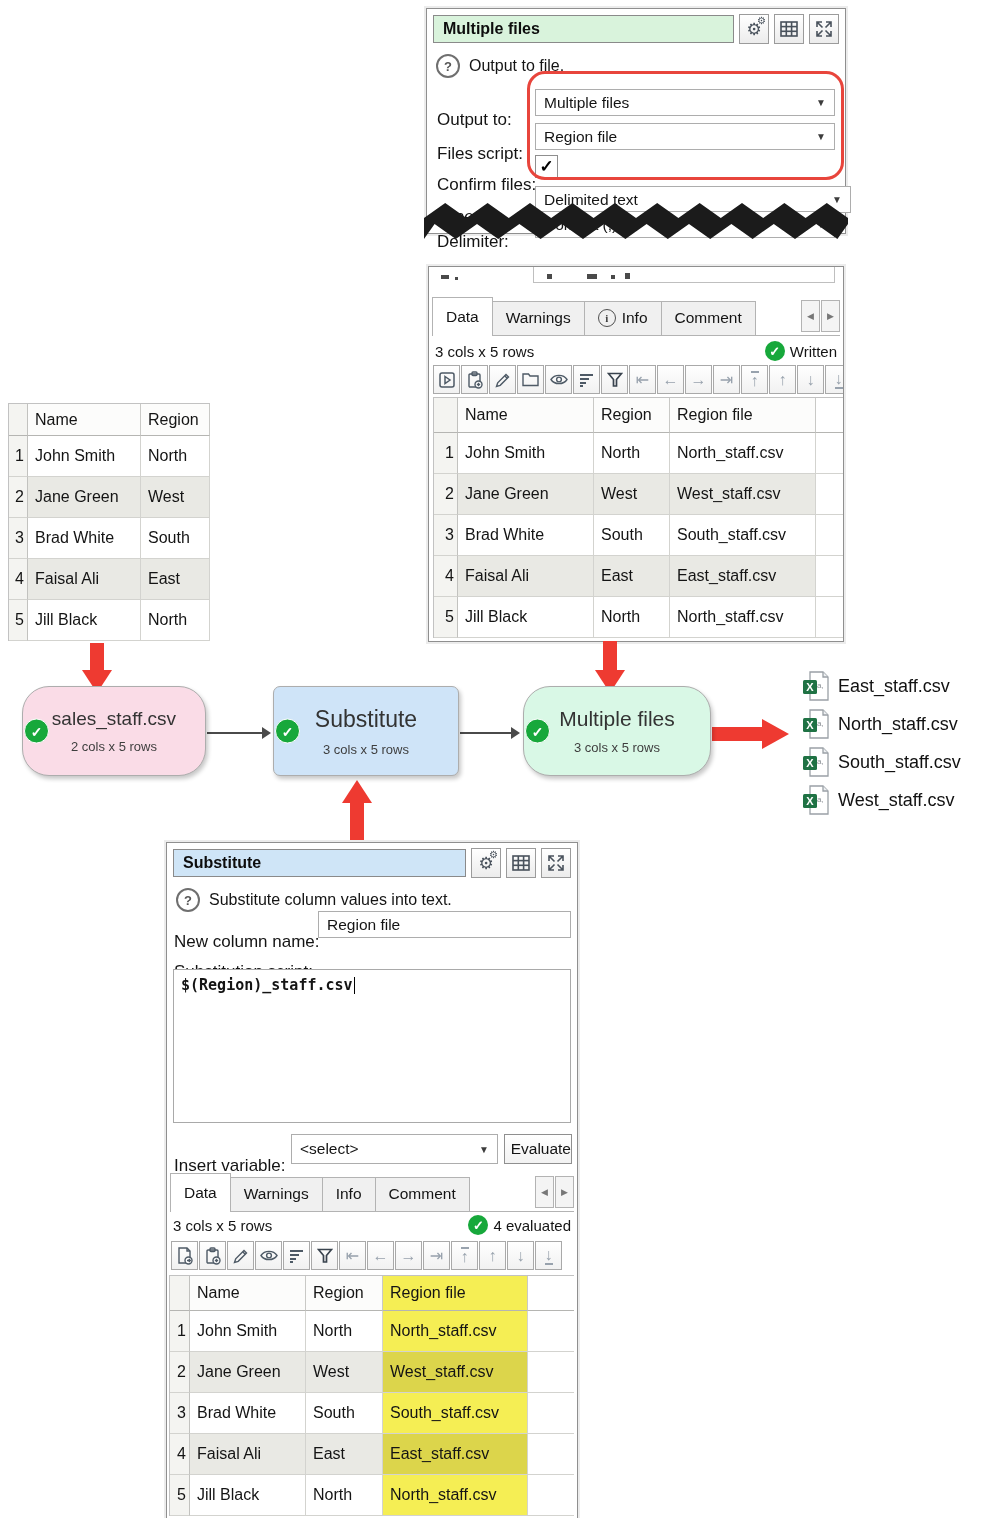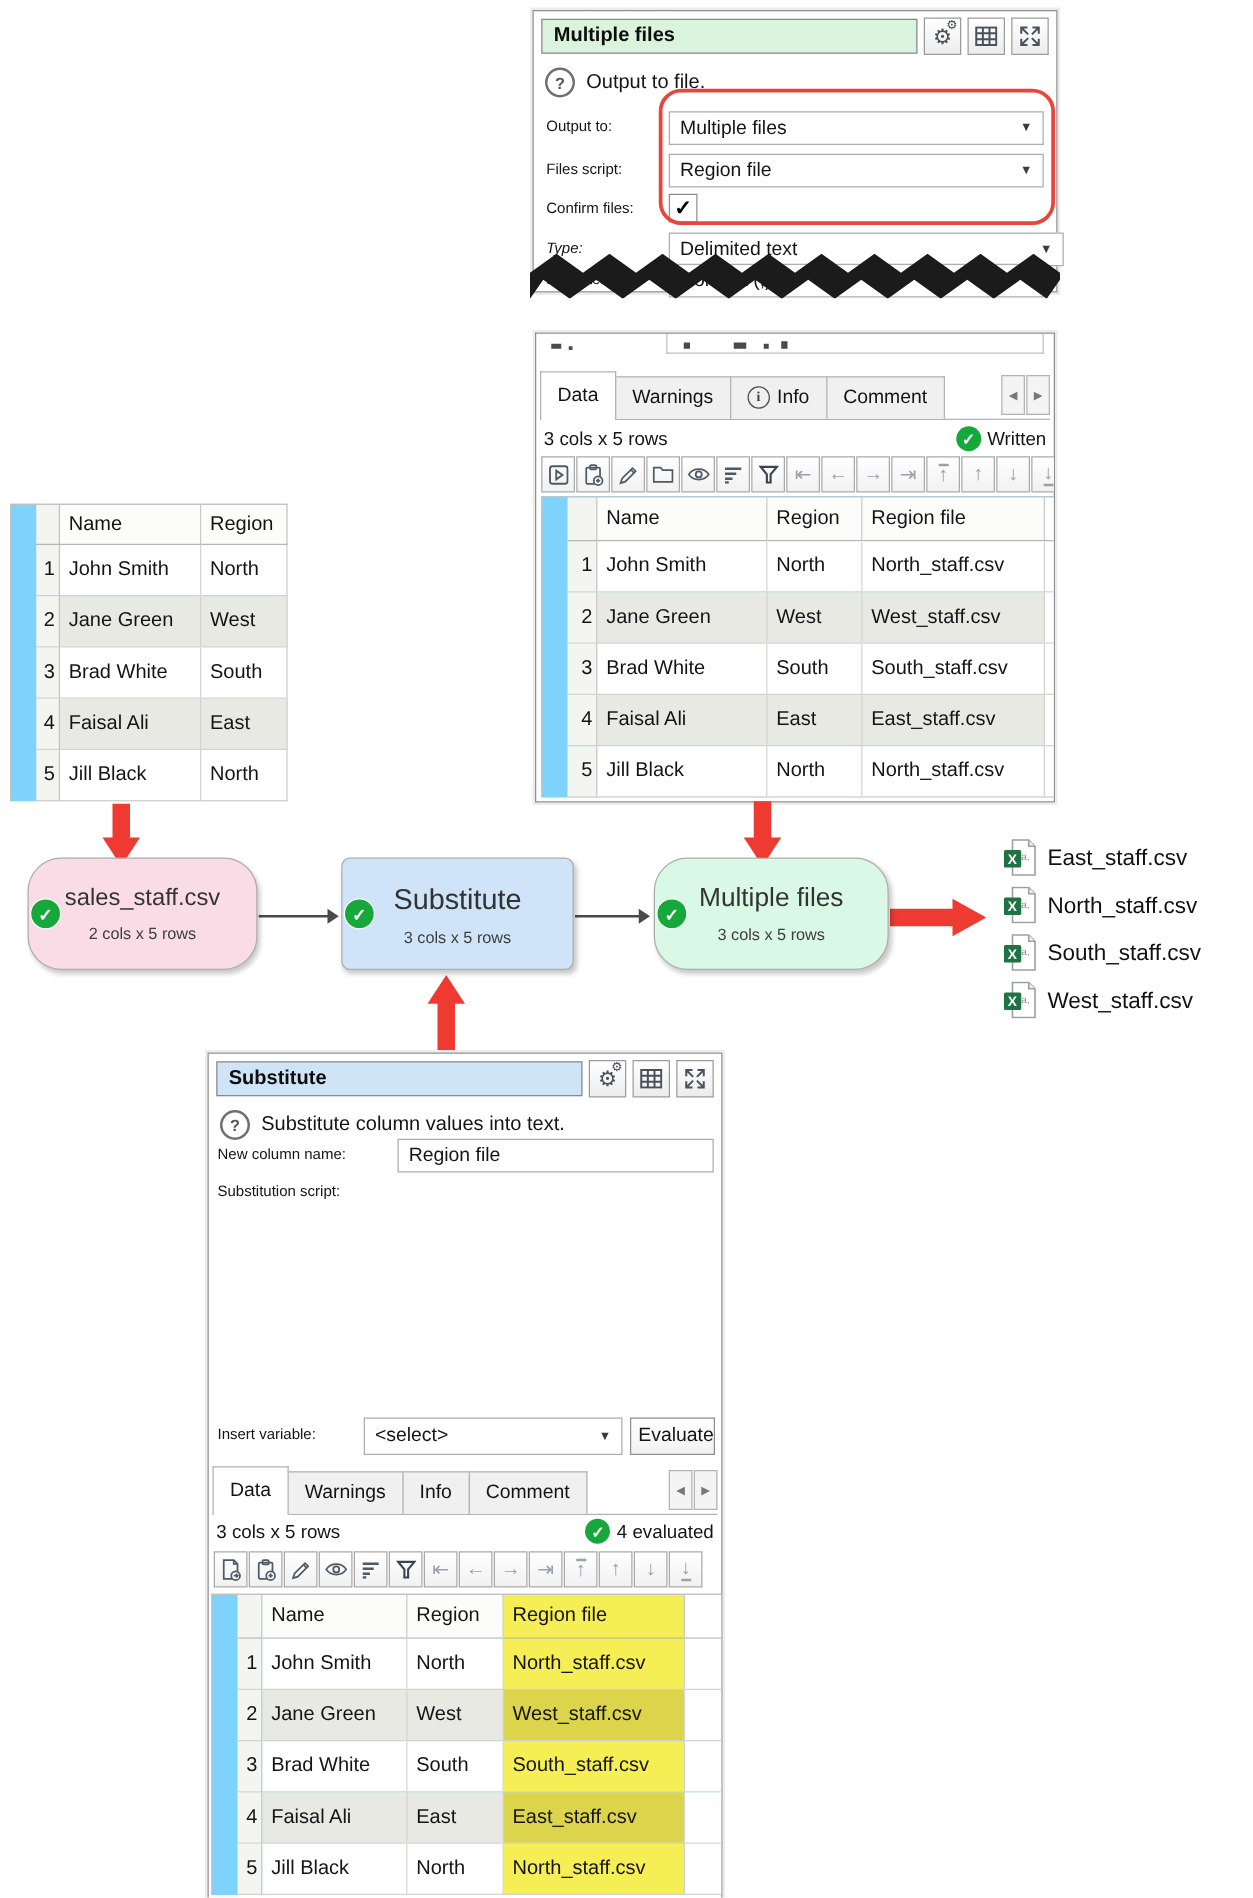--- a/index.html
+++ b/index.html
@@ -16,21 +16,21 @@
   .tb-btn{width:28px;height:28px;flex:0 0 28px;border:1px solid #9b9b9b;background:linear-gradient(#ffffff,#ececec);
     display:flex;align-items:center;justify-content:center;position:relative;color:#49525c;}
   .gear-main{font-size:17px;line-height:1;}
   .gear-small{position:absolute;top:1px;right:2px;font-size:10px;line-height:1;}
   .help-row{display:flex;align-items:center;gap:9px;padding:5px 9px;font-size:16px;}
   .qmark{width:20px;height:20px;flex:0 0 20px;border-radius:50%;border:2px solid #6f6f6f;color:#555;
     font-size:13px;font-weight:bold;display:flex;align-items:center;justify-content:center;}
   .field{position:absolute;display:flex;align-items:center;justify-content:space-between;
     border:1px solid #adadad;background:#fff;height:27px;padding:0 8px;font-size:15.5px;box-sizing:border-box;}
   .caret{font-size:10px;color:#3c3c3c;margin-left:6px;}
-  .flabel{position:absolute;font-size:12px;white-space:nowrap;}
+  .flabel{position:absolute;font-size:17px;white-space:nowrap;margin-top:16px;}
   .checkbox{position:absolute;width:21px;height:21px;border:1px solid #8f8f8f;background:#fff;
     display:flex;align-items:center;justify-content:center;font-size:17px;font-weight:bold;color:#000;}
   .red-rect{position:absolute;border:3px solid #e8453c;border-radius:18px;pointer-events:none;z-index:5;}
   .zigzag{position:absolute;background:#1b1b1b;z-index:6;
     clip-path:polygon(0% 42%,5% 0%,10% 42%,15% 0%,20% 42%,25% 0%,30% 42%,35% 0%,40% 42%,45% 0%,50% 42%,55% 0%,60% 42%,65% 0%,70% 42%,75% 0%,80% 42%,85% 0%,90% 42%,95% 0%,100% 42%,100% 58%,97.5% 100%,92.5% 58%,87.5% 100%,82.5% 58%,77.5% 100%,72.5% 58%,67.5% 100%,62.5% 58%,57.5% 100%,52.5% 58%,47.5% 100%,42.5% 58%,37.5% 100%,32.5% 58%,27.5% 100%,22.5% 58%,17.5% 100%,12.5% 58%,7.5% 100%,2.5% 58%,0% 100%);}
   
   .tabs{position:absolute;display:flex;align-items:flex-end;border-bottom:1px solid #b3b3b3;}
   .tab{background:#f0f0f0;border:1px solid #b3b3b3;border-bottom:none;padding:7px 13px 8px 13px;
     font-size:15.5px;margin-right:-1px;display:flex;align-items:center;gap:6px;white-space:nowrap;}
   .tab.active{background:#fff;padding-top:10px;padding-bottom:10px;position:relative;z-index:2;margin-bottom:-1px;}
@@ -44,21 +44,21 @@
   .badge{width:20px;height:20px;border-radius:50%;background:#17a83b;color:#fff;font-weight:bold;font-size:13px;
     display:inline-flex;align-items:center;justify-content:center;margin-right:5px;}
   .toolbar{position:absolute;display:flex;gap:1px;}
   .tool-btn{width:25px;height:27px;border:1px solid #a9a9a9;background:linear-gradient(#ffffff,#f1f1f1);
     display:flex;align-items:center;justify-content:center;color:#4e5a66;flex:0 0 25px;}
   .tool-btn.nav{color:#98a2ad;font-size:16px;}
   .tool-btn svg{display:block;}
   .bar-t{border-top:2px solid currentColor;display:inline-block;line-height:1;padding-top:0;}
   .bar-b{border-bottom:2px solid currentColor;display:inline-block;line-height:1;}
   
-  .grid-table{position:absolute;display:grid;font-size:16px;border-left:1px solid #c2c2c2;border-top:1px solid #c2c2c2;background:#7dd3fc;padding-left:20px;}
+  .grid-table{position:absolute;display:grid;font-size:16px;border-left:1px solid #c2c2c2;border-top:1px solid #c2c2c2;background:#000000;}
   .gc{border-right:1px solid #d3d3cf;border-bottom:1px solid #d3d3cf;padding:0 7px;display:flex;align-items:center;
     height:41px;background:#fff;box-sizing:border-box;overflow:hidden;white-space:nowrap;}
   .gh{height:35px;background:#fcfcfb;border-right:1px solid #c9c9c6;border-bottom:1px solid #b5b5b2;}
   .gn{background:#f4f4f1;justify-content:flex-end;padding:0 3px;border-right:1px solid #c2c2bf;}
   .c-alt{background:#e9e9e4;}
   .c-y{background:#f5ee54;}
   .c-y-alt{background:#dcd54b;}
   .gfill{background:#fff;border-right:none;}
   
   .node{position:absolute;display:flex;flex-direction:column;align-items:center;justify-content:center;gap:9px;
@@ -436,20 +436,23 @@
     <span>Substitute column values into text.</span>
   </div>
 
   <span class="flabel" style="left:7px;top:73px;">New column name:</span>
   <div class="field" style="left:151px;top:68px;width:253px;justify-content:flex-start;">
     <span>Region file</span>
   </div>
 
   <span class="flabel" style="left:7px;top:103px;">Substitution script:</span>
 
+  <div class="mono-area" style="left:6px;top:126px;width:398px;height:154px;">
+    <span>$(Region)_staff.csv</span><span class="cursor"></span>
+  </div>
 
   <span class="flabel" style="left:7px;top:297px;">Insert variable:</span>
   <div class="field" style="left:124px;top:291px;width:207px;height:30px;">
     <span>&lt;select&gt;</span>
     <span class="caret">▼</span>
   </div>
   <div class="push-btn" style="left:337px;top:291px;width:68px;height:30px;">
     <span>Evaluate</span>
   </div>
 

